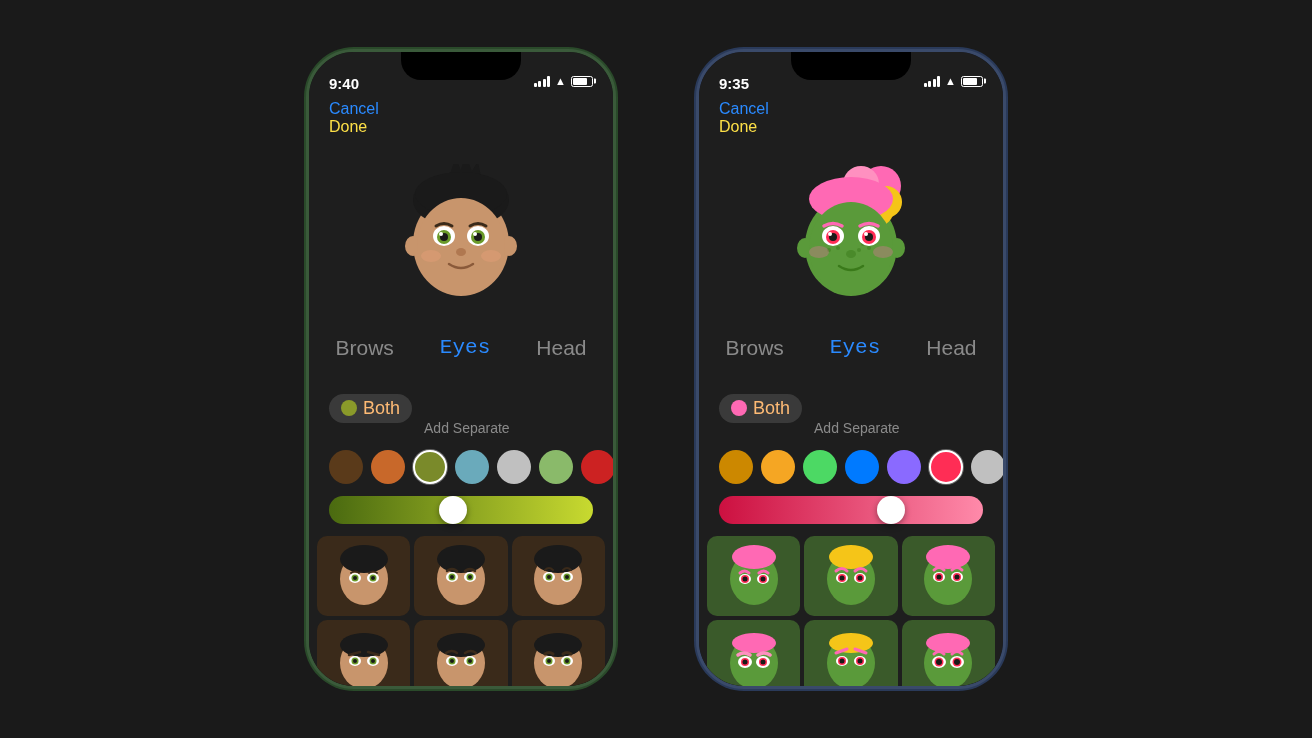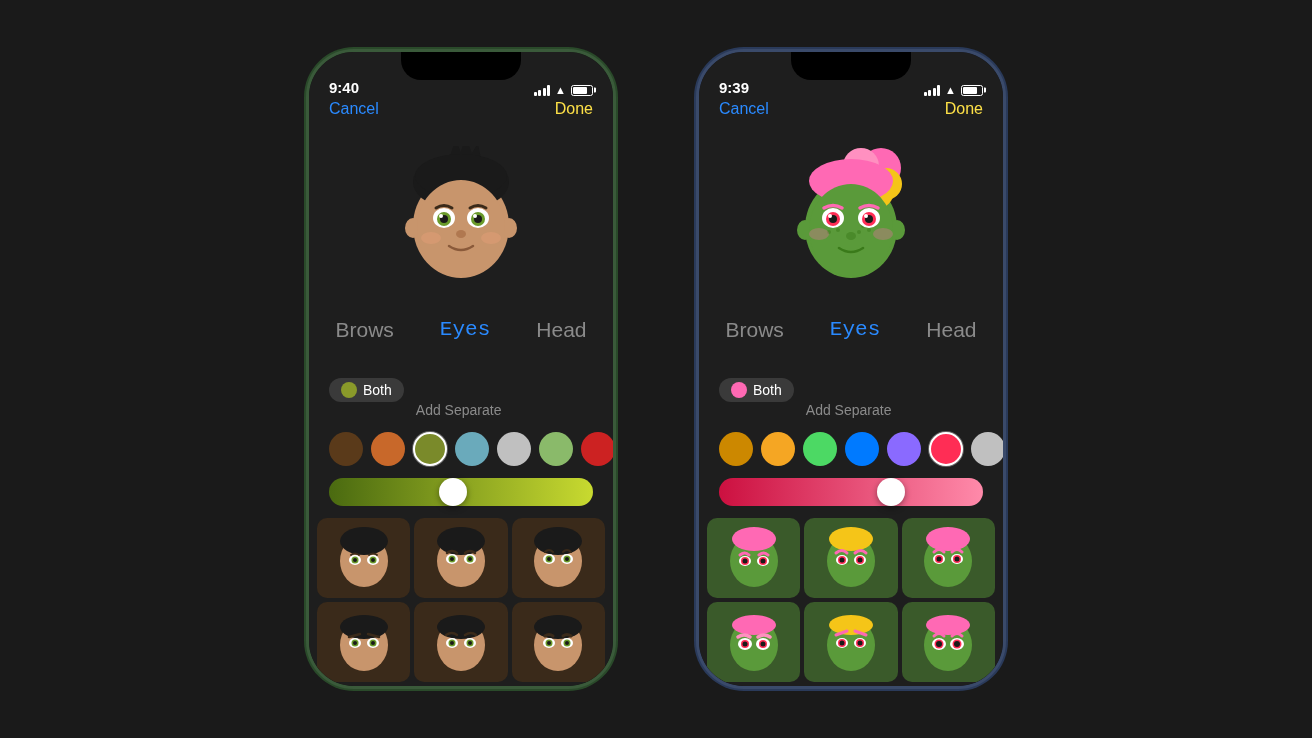--- a/index.html
+++ b/index.html
@@ -48,23 +48,23 @@
       border-radius: 2px;
       z-index: 10;
     }
     .phone-left::before { background: #3a5a3a; }
     .phone-right::before { background: #3a4a6a; }
 
     
     .status-bar {
       height: 44px;
       display: flex;
-      align-items: flex-end;
+      align-items: flex-start;
       justify-content: space-between;
-      padding: 8px 20px 0;
+      padding: 23px 20px 0;
       position: relative;
       flex-shrink: 0;
     }
 
     .notch {
       position: absolute;
       top: 0;
       left: 50%;
       transform: translateX(-50%);
       width: 120px;
@@ -130,20 +130,21 @@
       background: #fff;
       border-radius: 1px;
     }
 
     
     .nav-bar {
       display: flex;
       justify-content: space-between;
       padding: 4px 20px 8px;
       flex-shrink: 0;
+      flex-direction: column;
     }
 
     .nav-cancel {
       font-family: -apple-system, sans-serif;
       font-size: 16px;
       color: #2a8aff;
       font-weight: 400;
     }
 
     .nav-done {
@@ -205,22 +206,22 @@
     }
 
     .both-dot-left {
       width: 16px;
       height: 16px;
       border-radius: 50%;
     }
 
     .both-text {
       font-family: -apple-system, sans-serif;
-      font-size: 14px;
-      color: #ffffff;
+      font-size: 18px;
+      color: #fdba74;
       font-weight: 500;
     }
 
     .add-separate-text {
       font-family: -apple-system, sans-serif;
       font-size: 14px;
       color: #8a8a8a;
       margin-top: 40px;
     }
 
@@ -512,21 +513,21 @@
 
     <div class="scroll-indicator"></div>
   </div>
 </div>
 
 <div class="phone phone-right">
   <div class="screen-content">
     <div class="notch"></div>
 
     <div class="status-bar">
-      <span class="time">9:39</span>
+      <span class="time">9:35</span>
       <div class="status-icons">
         <div class="signal-bars">
           <div class="signal-bar" style="height:4px"></div>
           <div class="signal-bar" style="height:6px"></div>
           <div class="signal-bar" style="height:8px"></div>
           <div class="signal-bar" style="height:11px"></div>
         </div>
         <span class="wifi-icon">▲</span>
         <div class="battery">
           <div class="battery-fill"></div>

